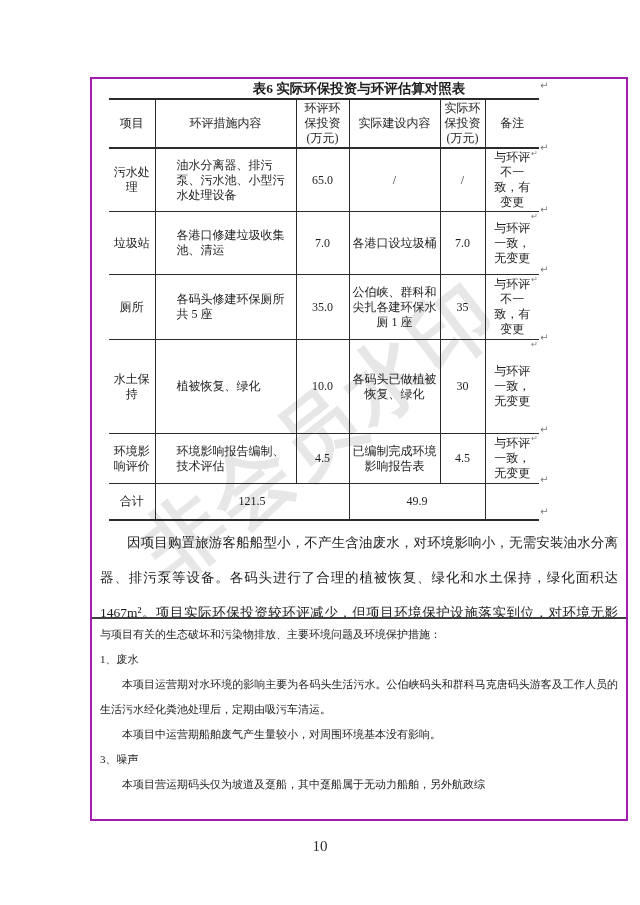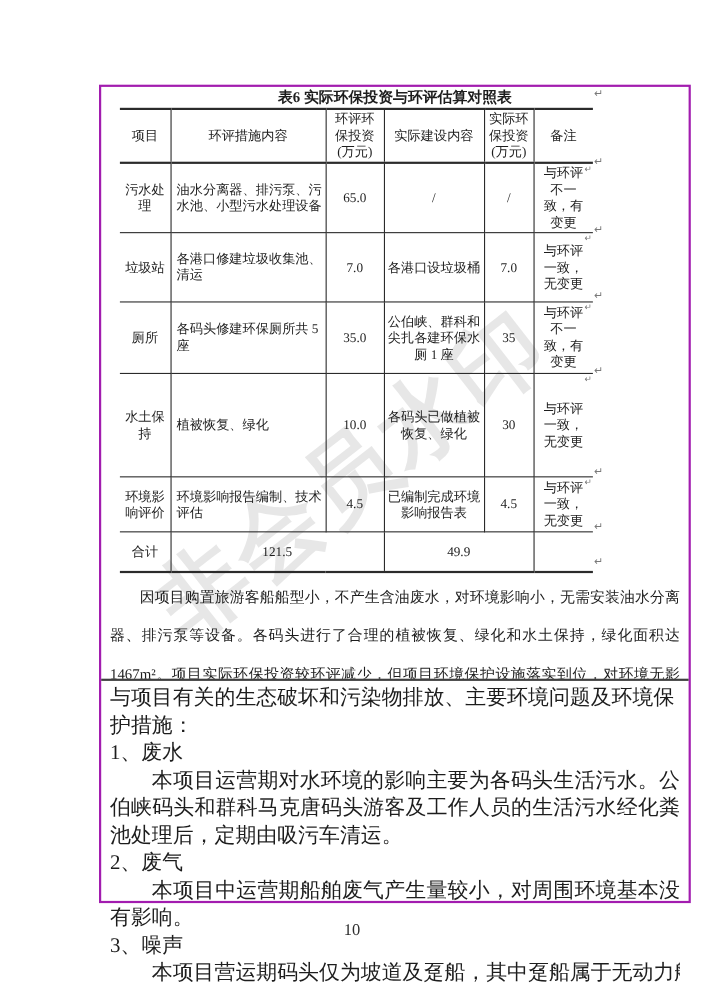--- a/index.html
+++ b/index.html
@@ -16,40 +16,40 @@
     font-family:"Liberation Serif","DejaVu Serif",serif;
   }
   
   .outer-box{
     position:absolute;left:90px;top:77px;width:538px;height:744px;
     border:2px solid #a21caf;box-sizing:border-box;z-index:1;background:transparent;
   }
   .section1{height:538px;box-sizing:border-box;overflow:hidden;}
   .section2{
     border-top:2px solid #3f3f3f;box-sizing:border-box;
-    padding:3px 8px 0 8px;font-size:19px;line-height:25px;overflow:hidden;
+    padding:3px 8px 0 8px;font-size:11px;line-height:25px;overflow:hidden;
   }
   .table-title{
     text-align:center;font-weight:bold;font-size:13.5px;
     height:19px;line-height:19px;
   }
   table.cmp{
     border-collapse:collapse;margin-left:17px;width:430px;
     table-layout:fixed;font-size:12px;
   }
   table.cmp th,table.cmp td{
     border:1px solid #2b2b2b;padding:1px 3px;text-align:center;
     vertical-align:middle;font-weight:normal;line-height:15px;
     word-break:break-all;
   }
   table.cmp tr.hdr th{border-top:2px solid #2b2b2b;border-bottom:2px solid #2b2b2b;}
   table.cmp th:first-child,table.cmp td:first-child{border-left:none;}
   table.cmp th:last-child,table.cmp td:last-child{border-right:none;}
   table.cmp tr.total td{border-bottom:2px solid #2b2b2b;}
-  table.cmp td.measure{text-align:left;padding-left:5px;}
+  table.cmp td.measure{text-align:left;padding-left:21px;}
   td.remark{position:relative;}
   .cell-mark{
     position:absolute;top:0px;right:1px;font-size:8px;color:#7a7a7a;
     font-family:"DejaVu Sans",sans-serif;line-height:10px;
   }
   .summary{
     margin:0;padding:4px 8px 0 8px;font-size:13.5px;line-height:35px;
     text-indent:2em;text-align:justify;
   }
   .section2 p{margin:0;}
@@ -145,21 +145,20 @@
         </tbody>
       </table>
 
       <p class="summary">因项目购置旅游客船船型小，不产生含油废水，对环境影响小，无需安装油水分离器、排污泵等设备。各码头进行了合理的植被恢复、绿化和水土保持，绿化面积达 1467m²。项目实际环保投资较环评减少，但项目环境保护设施落实到位，对环境无影响。</p>
     </div>
 
     <div class="section2">
       <p>与项目有关的生态破坏和污染物排放、主要环境问题及环境保护措施：</p>
       <p>1、废水</p>
       <p class="indent">本项目运营期对水环境的影响主要为各码头生活污水。公伯峡码头和群科马克唐码头游客及工作人员的生活污水经化粪池处理后，定期由吸污车清运。</p>
-      <p>2、废气</p>
       <p class="indent">本项目中运营期船舶废气产生量较小，对周围环境基本没有影响。</p>
       <p>3、噪声</p>
       <p class="indent clip1">本项目营运期码头仅为坡道及趸船，其中趸船属于无动力船舶，另外航政综</p>
     </div>
 
   </div>
 
   <span class="pilcrow" style="top:80px">↵</span>
   <span class="pilcrow" style="top:142px">↵</span>
   <span class="pilcrow" style="top:204px">↵</span>

